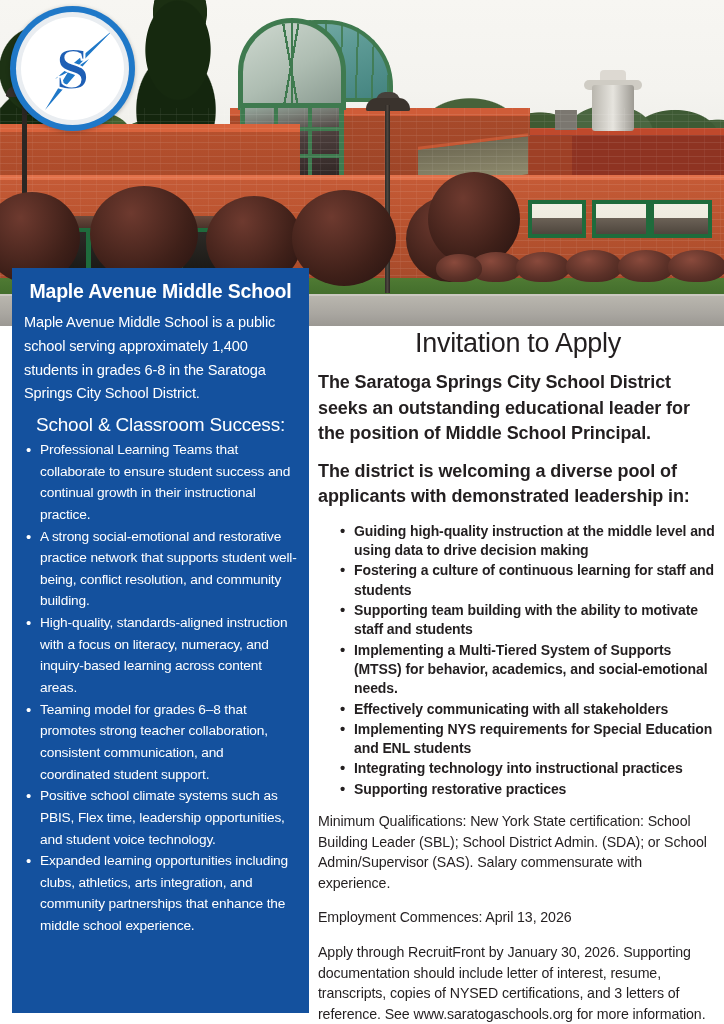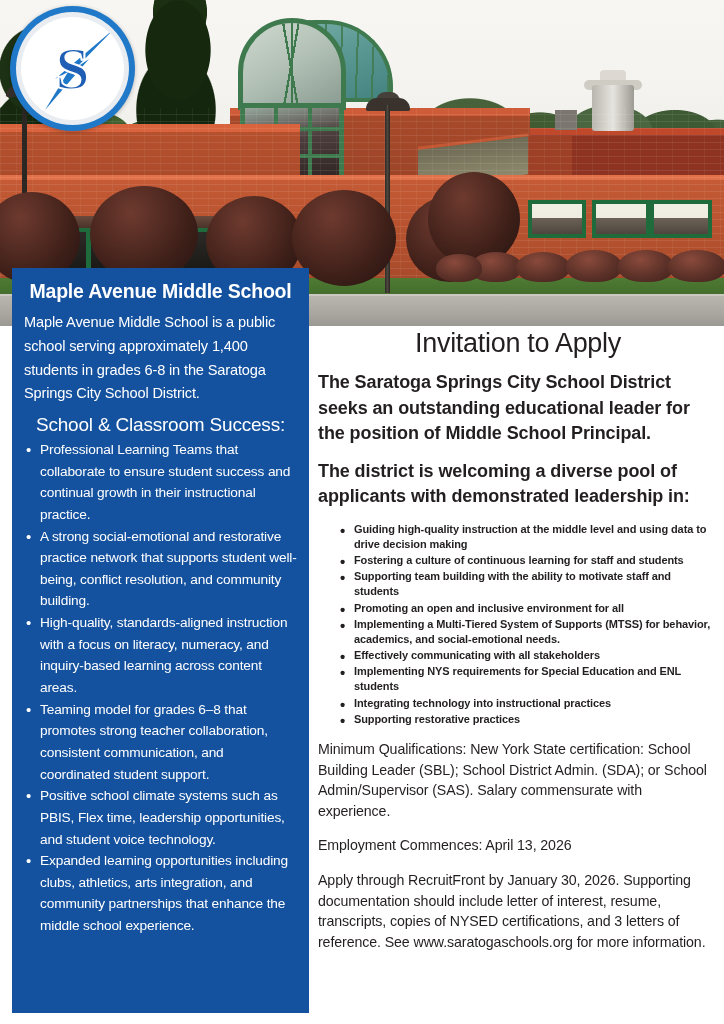--- a/index.html
+++ b/index.html
@@ -350,21 +350,21 @@
     font-weight:bold;
   }
   .rc-list {
     list-style:none;
     margin:0 0 12px 0;
     padding:0 0 0 22px;
   }
   .rc-list li {
     position:relative;
     padding-left:14px;
-    font-size:11px;
+    font-size:14px;
     line-height:1.38;
     letter-spacing:-.1px;
     margin-bottom:1px;
     font-weight:bold;
   }
   .rc-list li:before {
     content:"•";
     position:absolute; left:0; top:-1px;
     font-size:15px;
   }
@@ -471,21 +471,20 @@
 </div>
 
 <div class="right-col">
   <h1 class="rc-title">Invitation to Apply</h1>
   <p class="rc-p">The Saratoga Springs City School District seeks an outstanding educational leader for the position of Middle School Principal.</p>
   <p class="rc-p">The district is welcoming a diverse pool of applicants with demonstrated leadership in:</p>
   <ul class="rc-list">
     <li>Guiding high-quality instruction at the middle level and using data to drive decision making</li>
     <li>Fostering a culture of continuous learning for staff and students</li>
     <li>Supporting team building with the ability to motivate staff and students</li>
-    <li>Promoting an open and inclusive environment for all</li>
     <li>Implementing a Multi-Tiered System of Supports (MTSS) for behavior, academics, and social-emotional needs.</li>
     <li>Effectively communicating with all stakeholders</li>
     <li>Implementing NYS requirements for Special Education and ENL students</li>
     <li>Integrating technology into instructional practices</li>
     <li>Supporting restorative practices</li>
   </ul>
   <p class="rc-block">Minimum Qualifications: New York State certification: School Building Leader (SBL); School District Admin. (SDA); or School Admin/Supervisor (SAS). Salary commensurate with experience.</p>
   <p class="rc-block">Employment Commences: April 13, 2026</p>
   <p class="rc-block">Apply through RecruitFront by January 30, 2026. Supporting documentation should include letter of interest, resume, transcripts, copies of NYSED certifications, and 3 letters of reference. See www.saratogaschools.org for more information.</p>
 </div>

